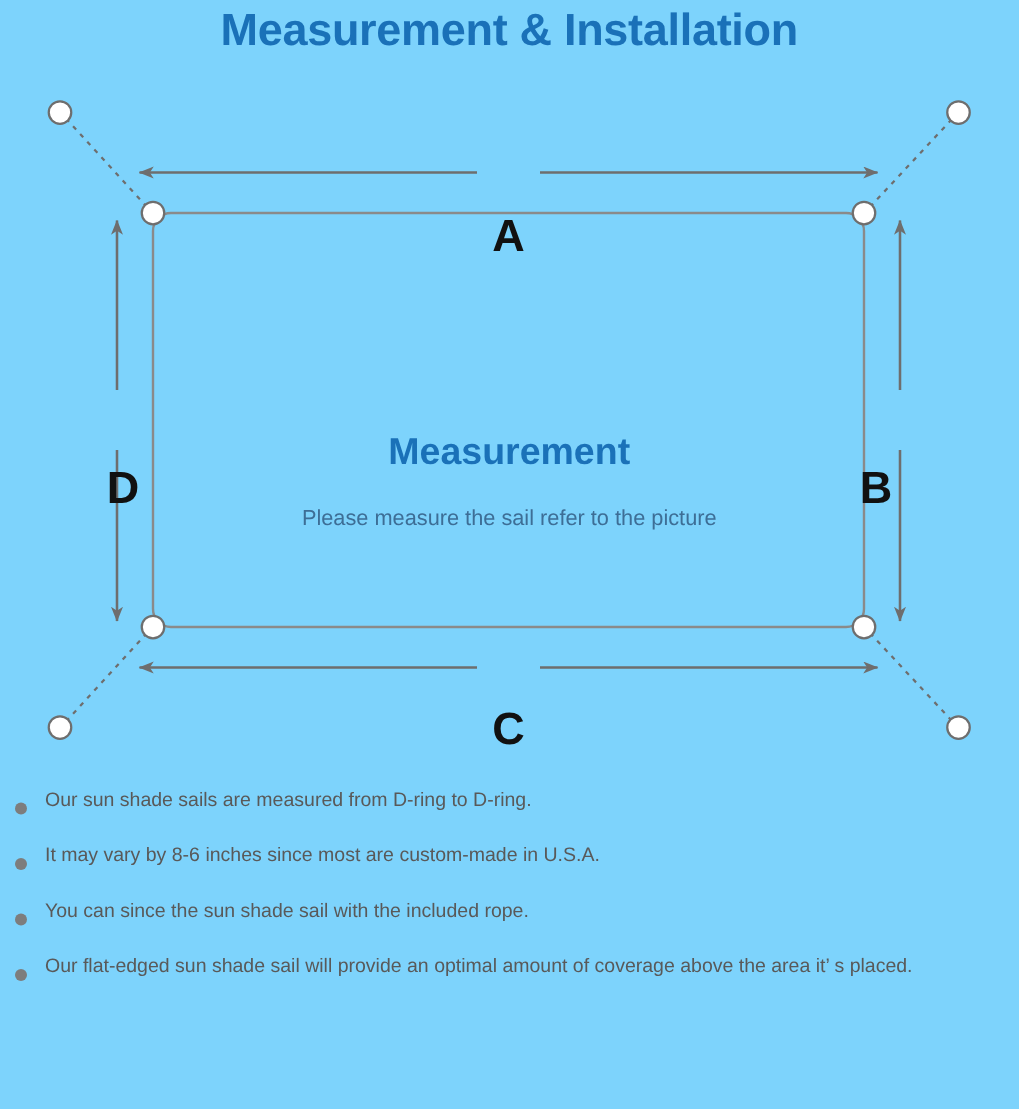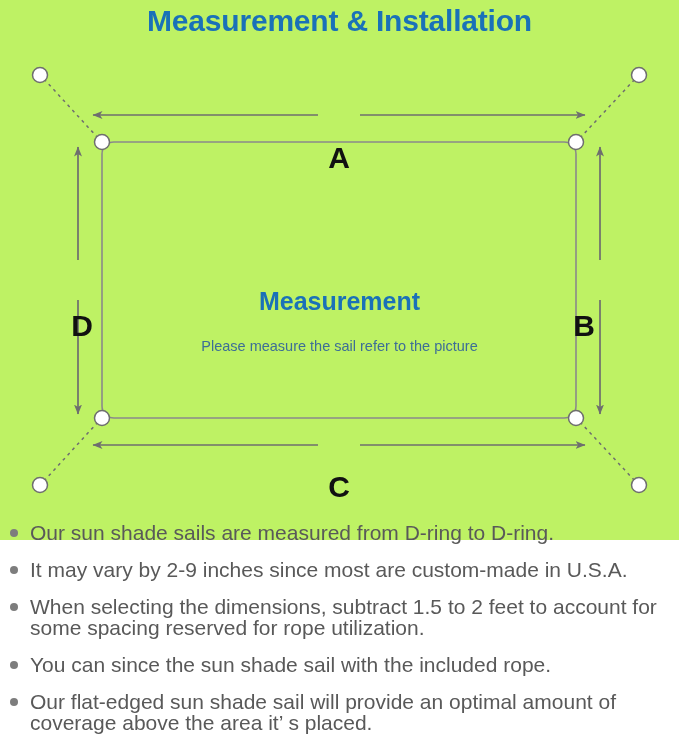--- a/index.html
+++ b/index.html
@@ -10,22 +10,22 @@
   body {
     width: 679px;
     height: 739px;
     font-family: "Liberation Sans", sans-serif;
     overflow: hidden;
     position: relative;
   }
   #page {
     position: relative;
     width: 679px;
-    height: 540px;
-    background: #bef264;
+    height: 739px;
+    background: #7dd3fc;
   }
   .title {
     position: absolute;
     left: 0;
     top: 0;
     width: 679px;
     text-align: center;
     font-size: 30px;
     font-weight: bold;
     color: #1a71b8;
@@ -80,24 +80,24 @@
   .notes {
     position: absolute;
     left: 0;
     top: 522px;
     width: 679px;
     padding: 0 14px 0 10px;
     box-sizing: border-box;
   }
   .note {
     display: flex;
-    align-items: flex-start;
+    align-items: flex-end;
     margin-bottom: 16px;
     color: #595959;
-    font-size: 21px;
+    font-size: 13px;
     line-height: 21px;
   }
   .note:last-child { margin-bottom: 14px; }
   .note .bullet {
     flex: 0 0 auto;
     width: 8px;
     height: 8px;
     border-radius: 50%;
     background: #7d7d7d;
     margin-top: 7px;
@@ -165,25 +165,21 @@
     <div class="dim-letter dim-D">D</div>
   </div>
 
   <div class="notes">
     <div class="note">
       <span class="bullet"></span>
       <span class="note-text">Our sun shade sails are measured from D-ring to D-ring.</span>
     </div>
     <div class="note">
       <span class="bullet"></span>
-      <span class="note-text">It may vary by 2-9 inches since most are custom-made in U.S.A.</span>
-    </div>
-    <div class="note">
-      <span class="bullet"></span>
-      <span class="note-text">When selecting the dimensions, subtract 1.5 to 2 feet to account for some spacing reserved for rope utilization.</span>
+      <span class="note-text">It may vary by 8-6 inches since most are custom-made in U.S.A.</span>
     </div>
     <div class="note">
       <span class="bullet"></span>
       <span class="note-text">You can since the sun shade sail with the included rope.</span>
     </div>
     <div class="note">
       <span class="bullet"></span>
       <span class="note-text">Our flat-edged sun shade sail will provide an optimal amount of coverage above the area it’ s placed.</span>
     </div>
   </div>

